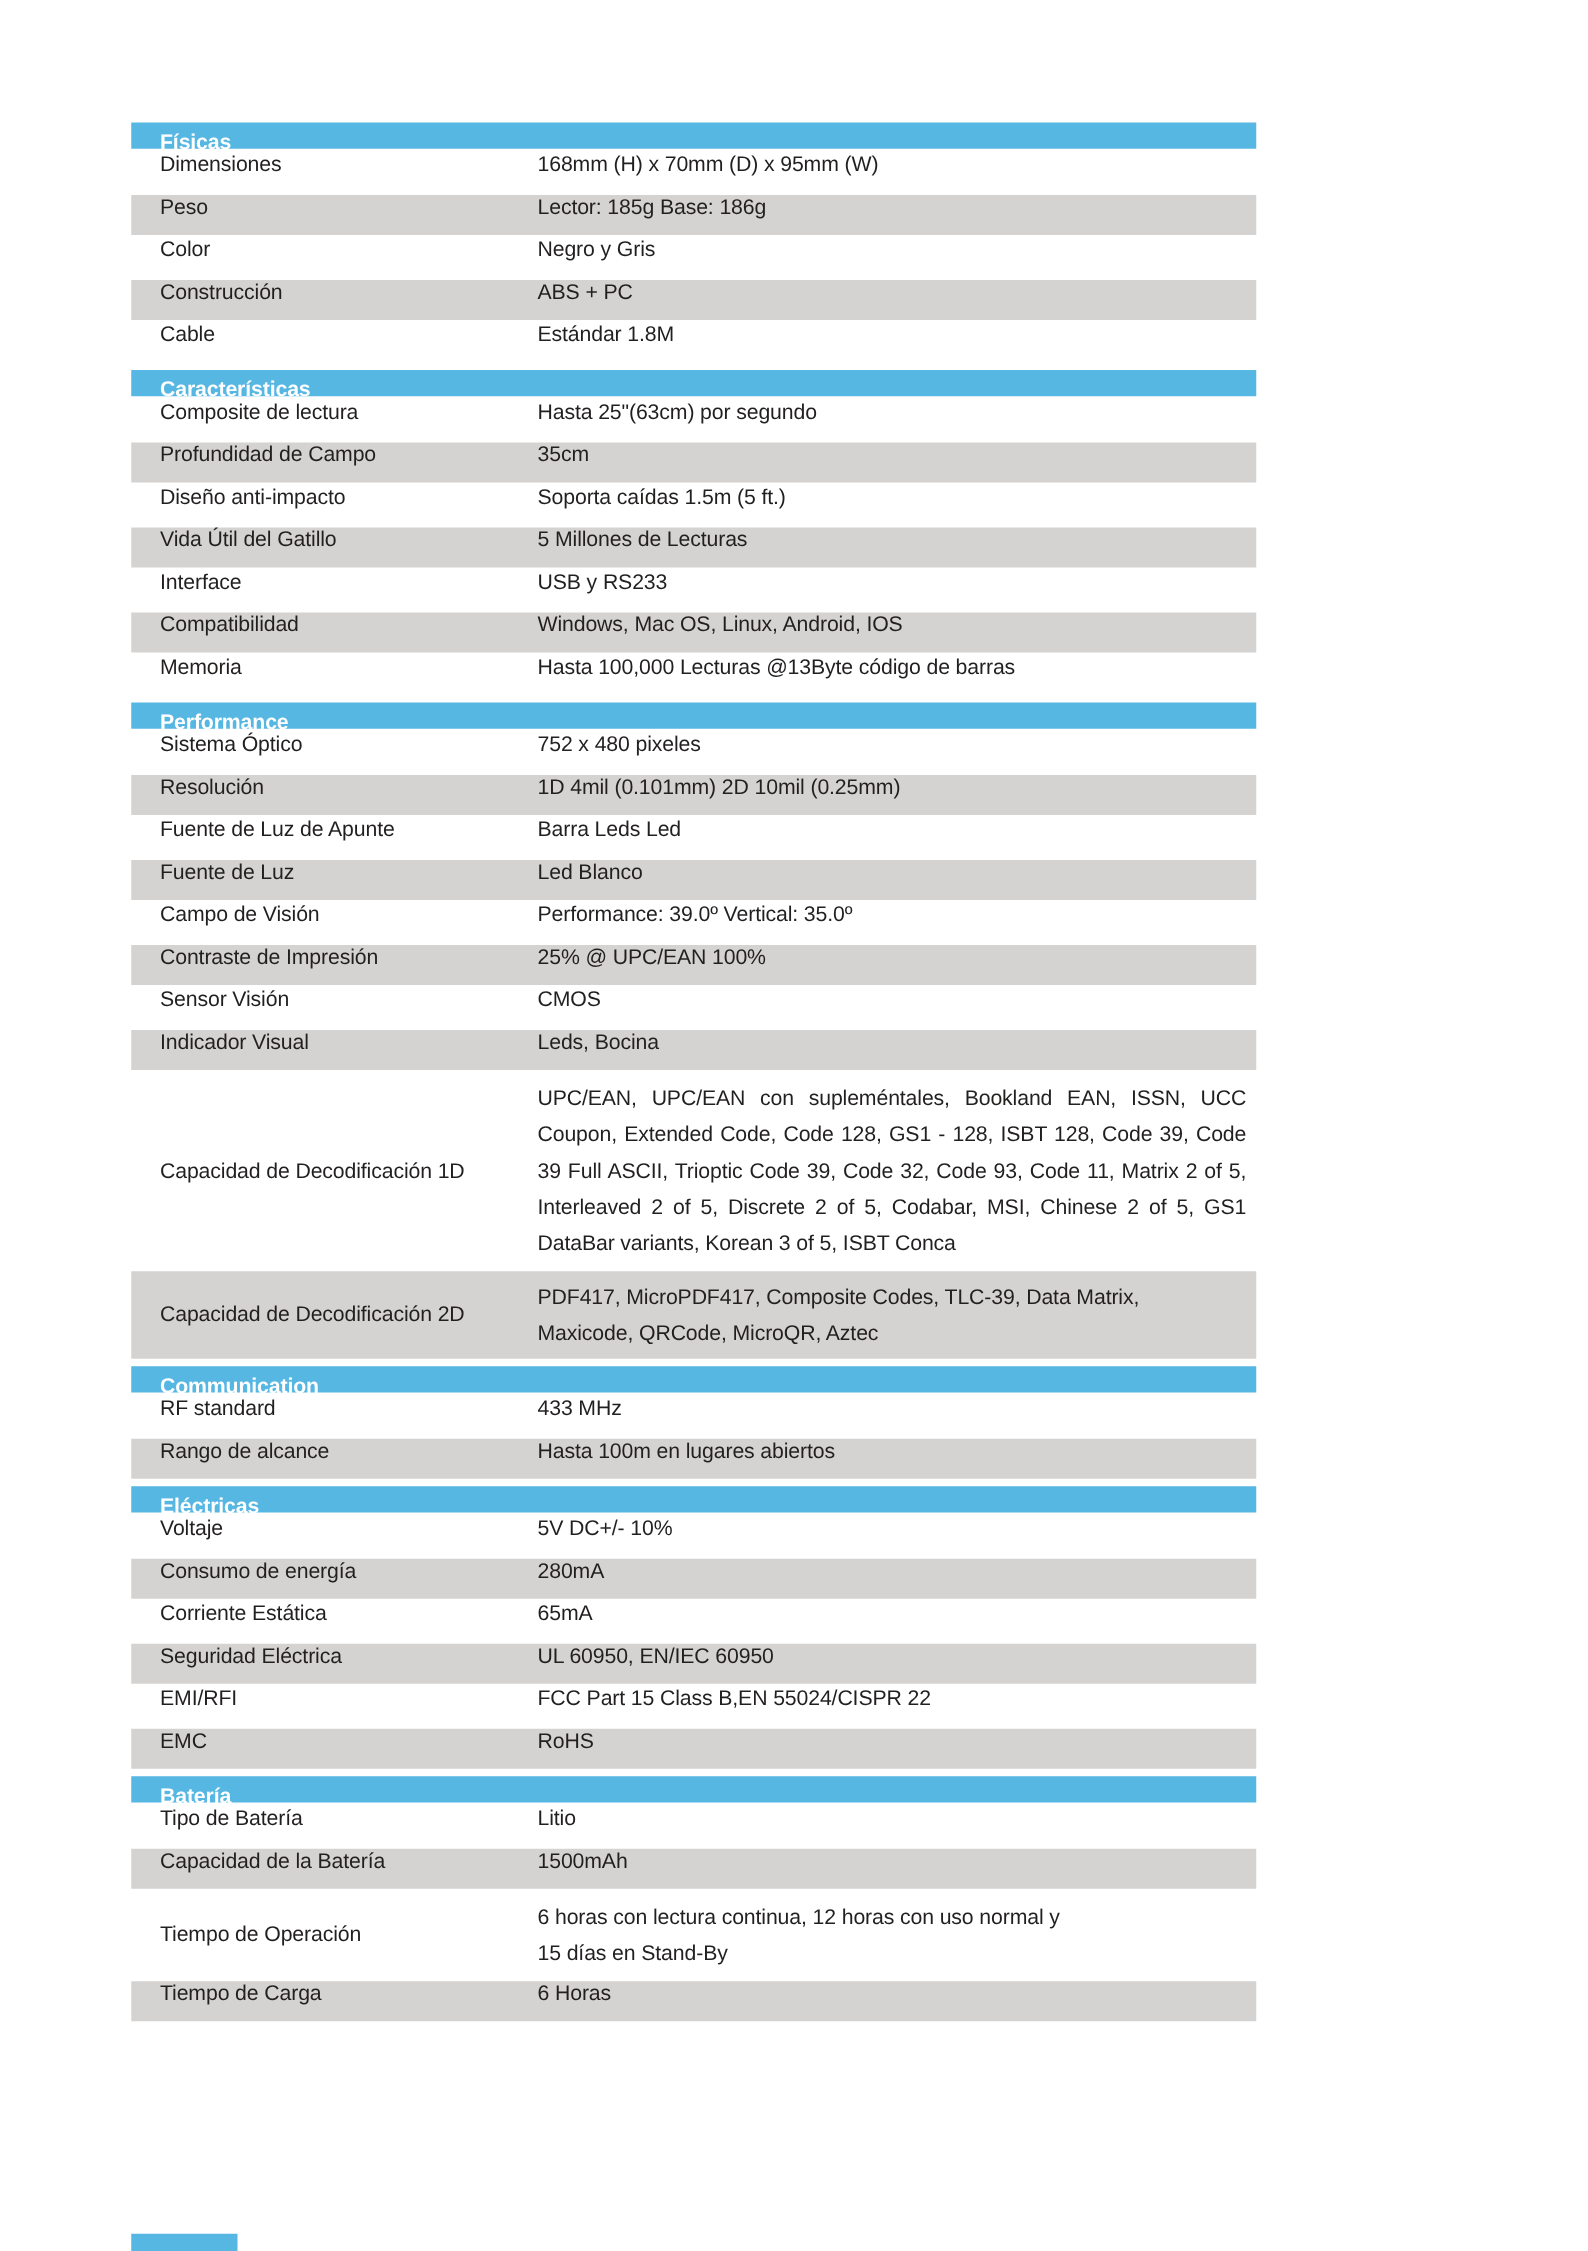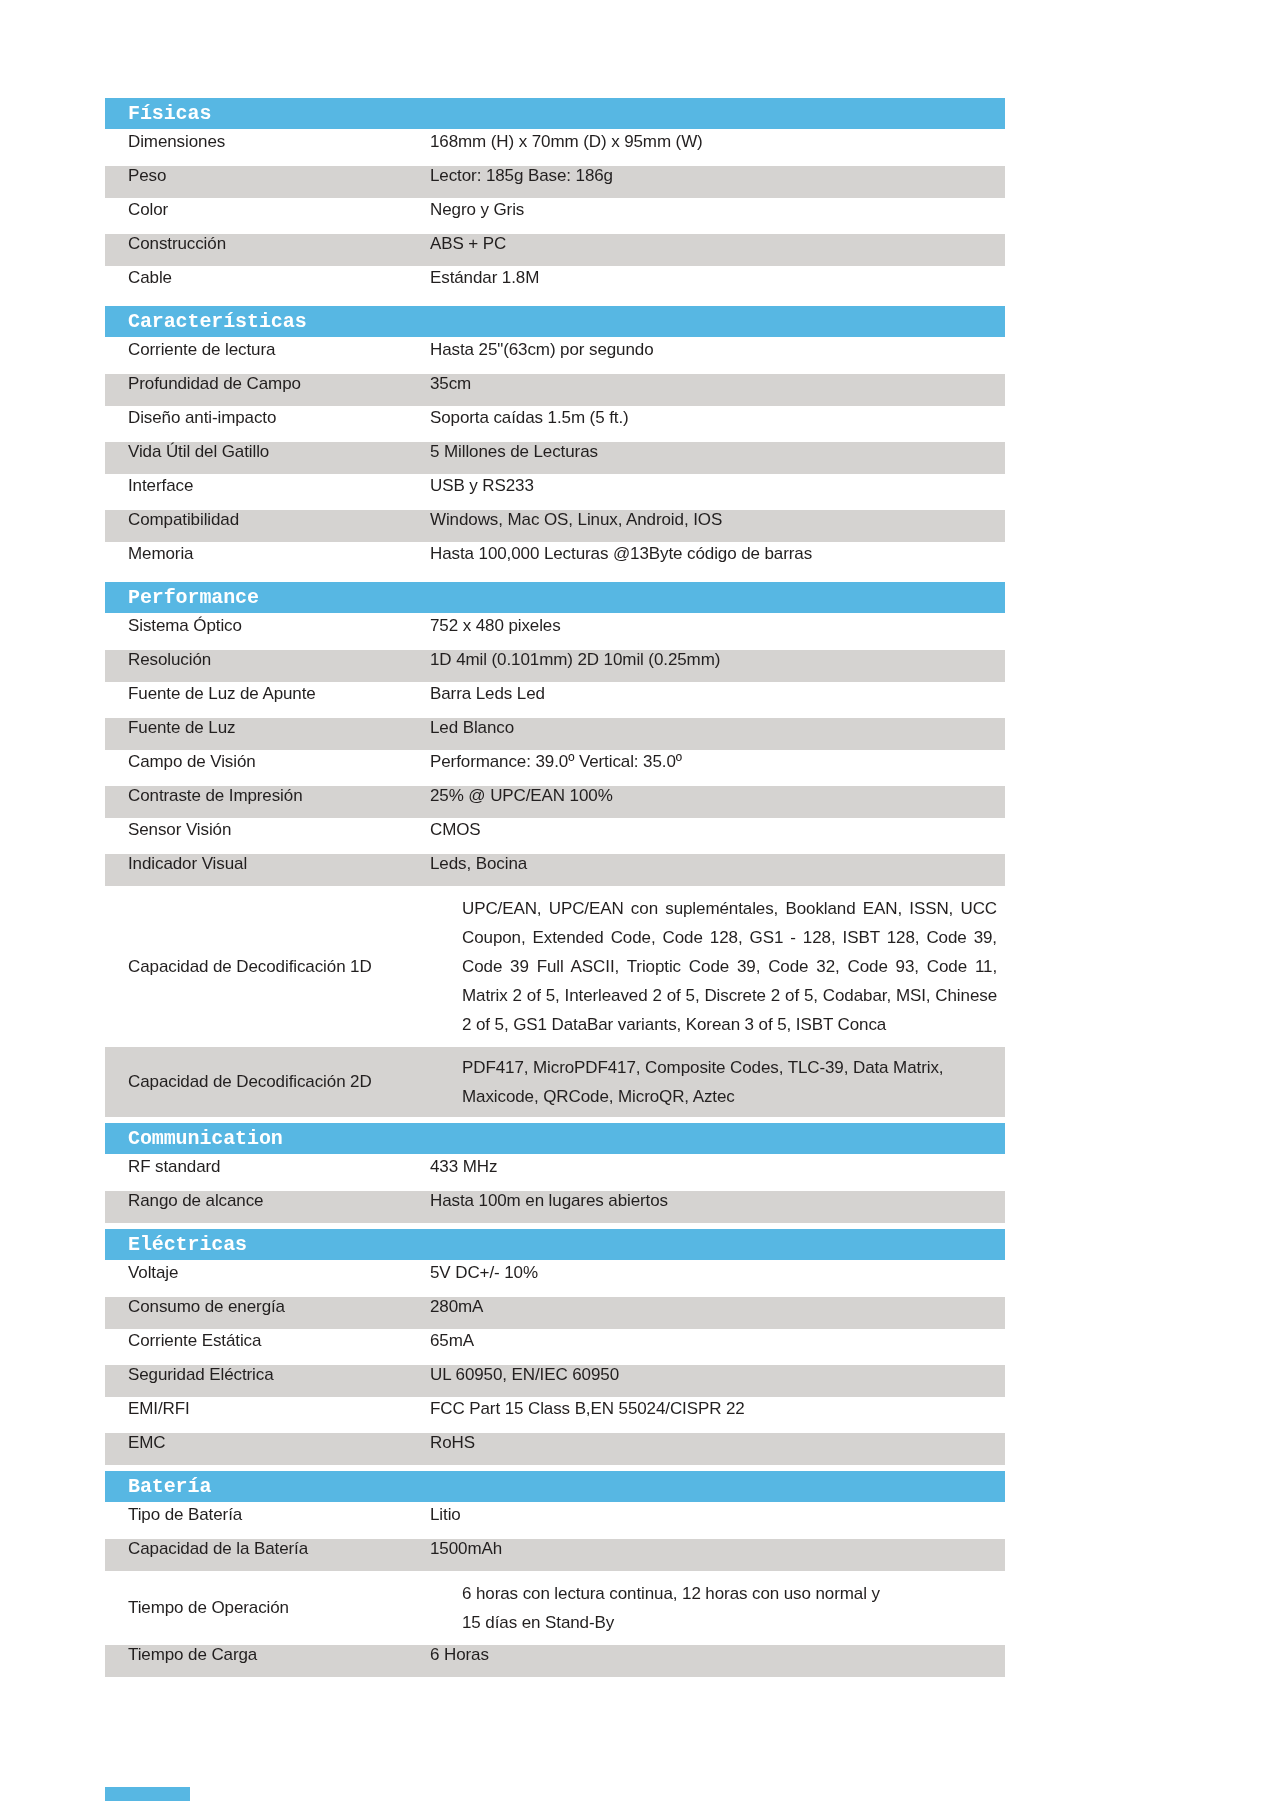--- a/index.html
+++ b/index.html
@@ -17,25 +17,24 @@
     letter-spacing:-0.1px;
   }
   .spec-table{
     position:absolute;left:105px;top:98px;width:900px;
     font-size:17px;
   }
   .section-header{
     background:var(--header-bg);
     color:var(--header-text);
     font-weight:bold;
-    font-size:20px;
-    height:31px;line-height:31px;
+    font-size:17px;
+    height:21px;line-height:31px;
     padding-left:23px;
     margin:6px 0 3px 0;
-    font-family:Liberation Mono, monospace;
   }
   .section-header:first-child{margin-top:0;}
   .row{
     display:flex;
     min-height:32px;
     margin-bottom:2px;
     background:#ffffff;
   }
   .row.alt{background:var(--row-alt-bg);}
   .label{
@@ -46,21 +45,20 @@
   .value{
     flex:1;
     padding-right:8px;
   }
   .row.multi{align-items:center;}
   .row.multi .value{
     line-height:29px;
     padding-top:6px;
     padding-bottom:6px;
     white-space:pre-line;
-    margin-left:32px;
   }
   .row.justify .value{text-align:justify;}
   .cutoff-bar{
     position:absolute;left:105px;top:1787px;width:85px;height:14px;
     background:var(--header-bg);
   }
 </style>
 </head>
 <body>
 
@@ -82,21 +80,21 @@
       <div class="row alt">
         <div class="label">Construcción</div>
         <div class="value">ABS + PC</div>
       </div>
       <div class="row">
         <div class="label">Cable</div>
         <div class="value">Estándar 1.8M</div>
       </div>
       <div class="section-header">Características</div>
       <div class="row">
-        <div class="label">Corriente de lectura</div>
+        <div class="label">Composite de lectura</div>
         <div class="value">Hasta 25"(63cm) por segundo</div>
       </div>
       <div class="row alt">
         <div class="label">Profundidad de Campo</div>
         <div class="value">35cm</div>
       </div>
       <div class="row">
         <div class="label">Diseño anti-impacto</div>
         <div class="value">Soporta caídas 1.5m (5 ft.)</div>
       </div>

